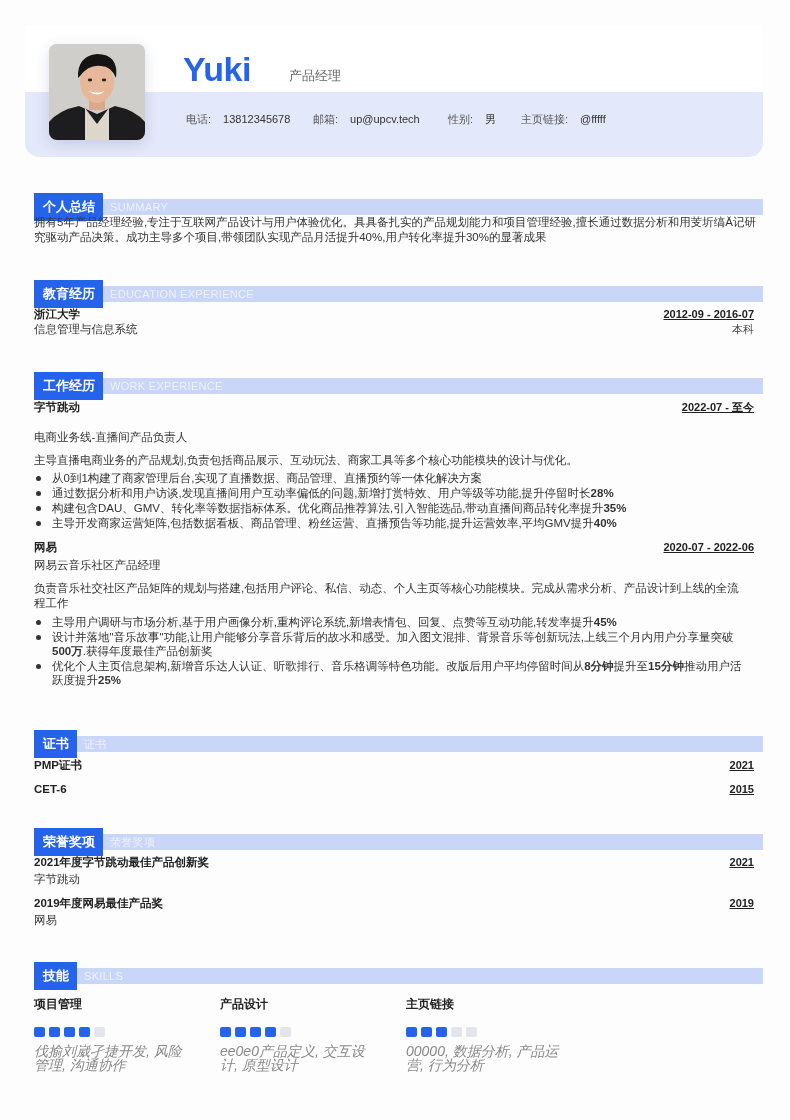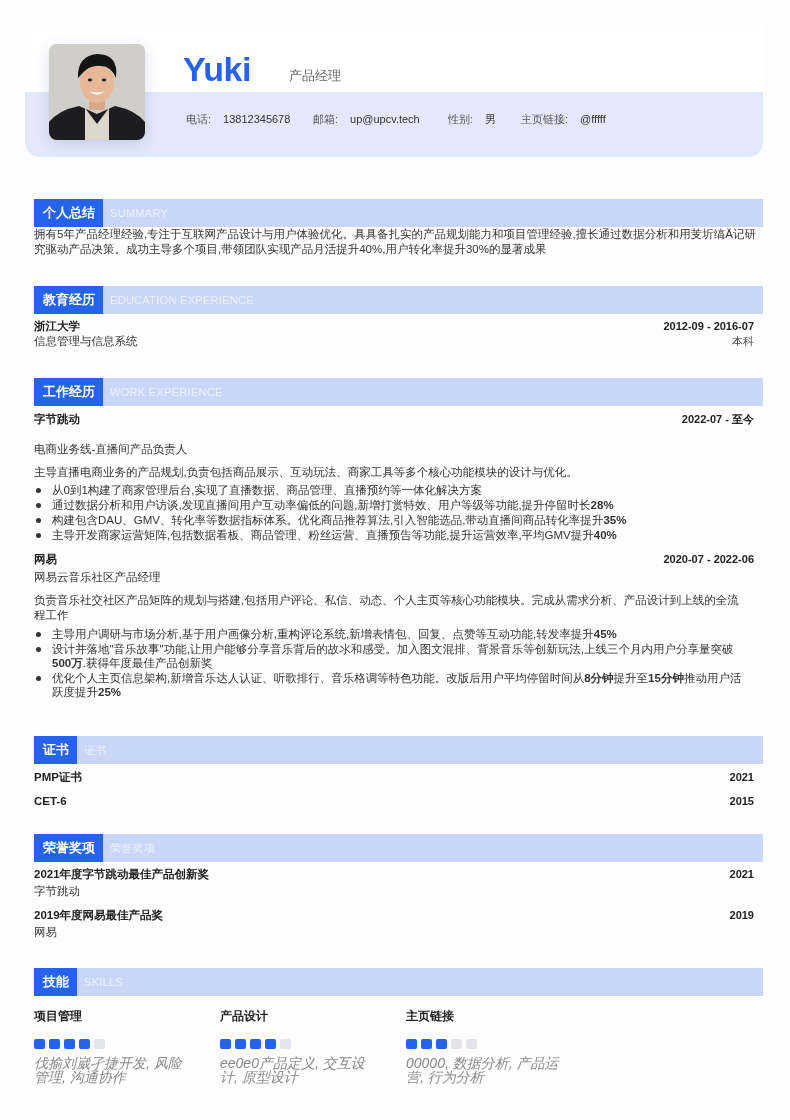--- a/index.html
+++ b/index.html
@@ -11,28 +11,28 @@
   .header-band { position: absolute; left: 0; top: 67px; width: 100%; height: 65px; background: #e3e8fa; border-radius: 0 0 14px 14px; }
   .photo { position: absolute; left: 49px; top: 44px; width: 96px; height: 96px; border-radius: 8px; overflow: hidden; box-shadow: 0 4px 14px rgba(60,80,140,0.18); background: #cfcecb; z-index: 2; }
   .name { position: absolute; left: 183px; top: 50px; font-size: 34px; font-weight: bold; color: #2563eb; letter-spacing: -0.5px; z-index: 2; }
   .title { position: absolute; left: 261px; top: 67px; font-size: 13px; color: #666; z-index: 2; margin-left: 28px; }
   .contacts { position: absolute; left: 186px; top: 112px; font-size: 11px; color: #333; display: flex; z-index: 2; }
   .contacts .lbl { color: #555; margin-right: 12px; }
   .contacts .val { margin-right: 0; }
   .c1 { position: absolute; left: 0; white-space: nowrap; }
 
   .section { position: absolute; left: 34px; width: 729px; }
-  .sec-head { height: 28px; background: #c9d6f7; display: flex; align-items: center; }
+  .sec-head { height: 16px; background: #c9d6f7; display: flex; align-items: center; }
   .sec-head .zh { background: #2563eb; color: #fff; font-weight: bold; font-size: 13px; height: 28px; line-height: 28px; padding: 0 8px 0 9px; }
   .sec-head .en { color: #eef2ff; font-size: 11px; margin-left: 7px; letter-spacing: 0.3px; }
 
   .txt { font-size: 11.5px; color: #333; line-height: 15px; }
   .row { display: flex; justify-content: space-between; align-items: baseline; }
   .b { font-weight: bold; color: #222; }
-  .date { font-weight: bold; font-size: 11px; color: #222; padding-right: 9px; }
+  .date { font-weight: bold; font-size: 11px; color: #222; padding-right: 9px; text-decoration: underline; }
   .right-sub { text-align: right; font-size: 11px; color: #444; padding-right: 9px; }
   ul.bul { list-style: none; }
   ul.bul li { position: relative; padding-left: 18px; font-size: 11.5px; line-height: 14px; color: #333; margin-bottom: 1px; }
   ul.bul li::before { content: ""; position: absolute; left: 2px; top: 5px; width: 5px; height: 5px; border-radius: 50%; background: #333; }
 
   .skills { display: flex; margin-top: 12px; }
   .skill { width: 186px; }
   .skill-name { font-weight: bold; font-size: 12px; color: #222; }
   .dots { display: flex; gap: 4px; margin-top: 14px; }
   .dot { width: 11px; height: 10px; border-radius: 2px; background: #e3e5ea; }

